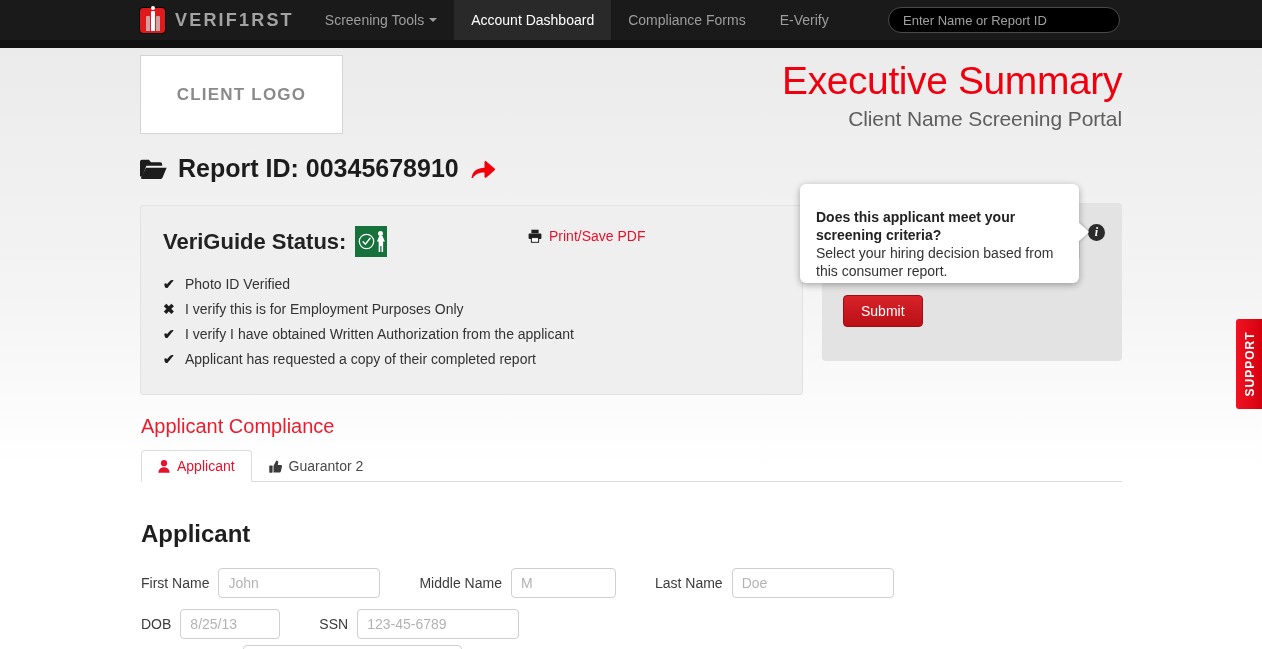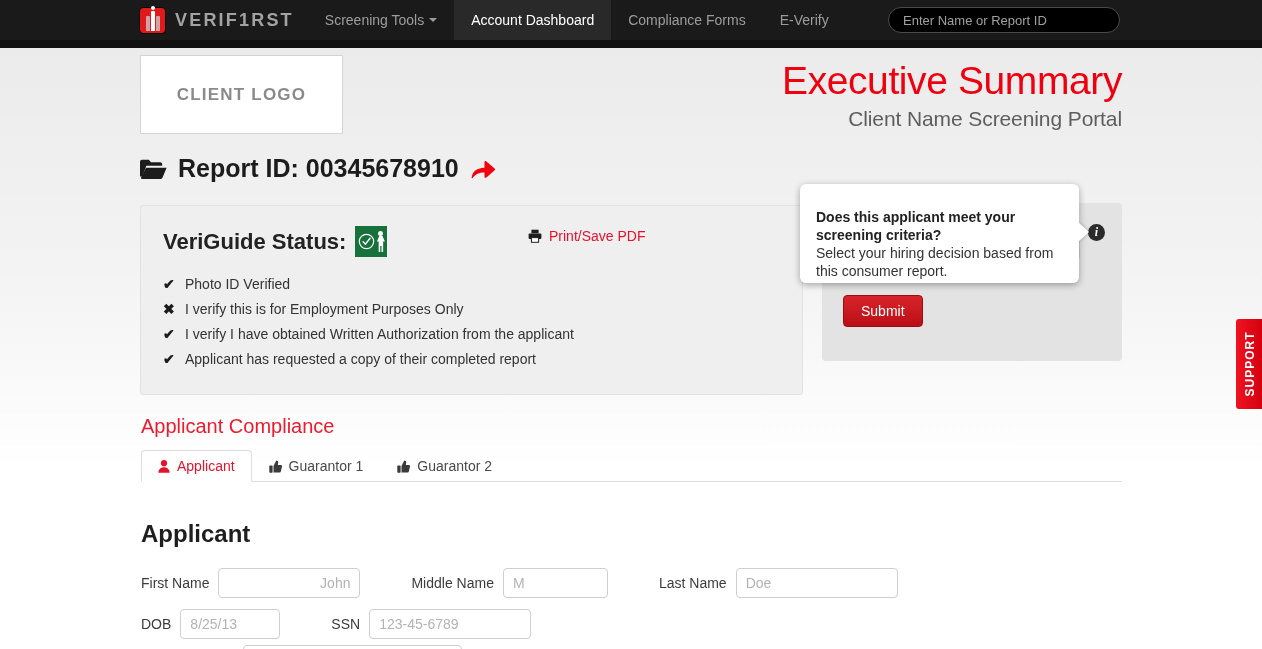--- a/index.html
+++ b/index.html
@@ -234,26 +234,26 @@
   }
   .form-row.r1 { left:141px; top:568px; gap:0; }
   .form-row.r2 { left:141px; top:609px; gap:0; }
   .fld-label { font-size:14px; color:#3c3c3c; margin-right:9px; white-space:nowrap; }
   .fld-input {
     height:30px; border:1px solid #cfcfcf; border-radius:4px;
     background:#ffffff; font-size:14px; color:#555; padding:0 9px;
     outline:none;
   }
   .fld-input::placeholder { color:#b3b3b3; }
-  .w-first { width:142px;text-align:right; }
+  .w-first { width:162px; }
   .w-middle { width:105px; }
   .w-last { width:162px; }
   .w-dob { width:100px; }
   .w-ssn { width:162px; }
-  .gap-l { margin-left:25px;padding-left:26px; }
+  .gap-l { margin-left:13px;padding-left:26px; }
 
   .partial-field {
     position:absolute; left:243px; top:645px;
     width:219px; height:30px;
     border:1px solid #cfcfcf; border-radius:4px; background:#fff;
   }
 
   
   .support-tab {
     position:absolute; right:0; top:319px;
@@ -385,27 +385,20 @@
       <circle cx="6" cy="3.2" r="3.1" fill="#e8112d"></circle>
       <path d="M0.4 12.8c0-3.3 2.5-5.5 5.6-5.5s5.6 2.2 5.6 5.5z" fill="#e8112d"></path>
     </svg>
     <span>Applicant</span>
   </div>
   <div class="tab">
     <svg class="thumb-icon" viewBox="0 0 13 13">
       <rect x="0.3" y="5.6" width="3.3" height="7.1" rx="0.6" fill="#3a3a3a"></rect>
       <path d="M4.5 5.9L7.3 0.4c1.3 0 2.1 0.9 1.9 2.2l-0.4 2.3h3.1c0.8 0 1.3 0.7 1.1 1.5l-1.2 5c-0.15 0.7-0.7 1.2-1.4 1.2H4.5z" fill="#3a3a3a"></path>
     </svg>
-    <span>Guarantor 1</span>
-  </div>
-  <div class="tab">
-    <svg class="thumb-icon" viewBox="0 0 13 13">
-      <rect x="0.3" y="5.6" width="3.3" height="7.1" rx="0.6" fill="#3a3a3a"></rect>
-      <path d="M4.5 5.9L7.3 0.4c1.3 0 2.1 0.9 1.9 2.2l-0.4 2.3h3.1c0.8 0 1.3 0.7 1.1 1.5l-1.2 5c-0.15 0.7-0.7 1.2-1.4 1.2H4.5z" fill="#3a3a3a"></path>
-    </svg>
     <span>Guarantor 2</span>
   </div>
 </div>
 
 <div class="applicant-head">Applicant</div>
 
 <div class="form-row r1">
   <span class="fld-label">First Name</span>
   <input class="fld-input w-first" type="text" placeholder="John" style="">
   <span class="fld-label gap-l">Middle Name</span>

